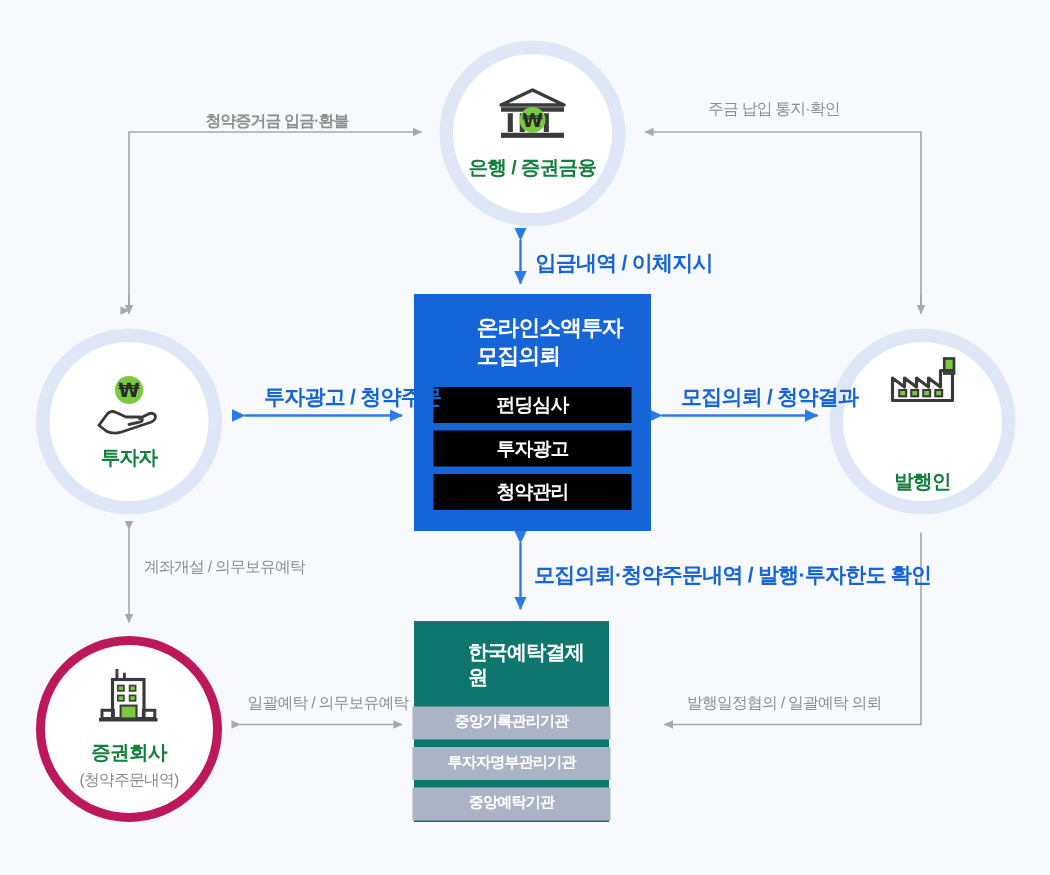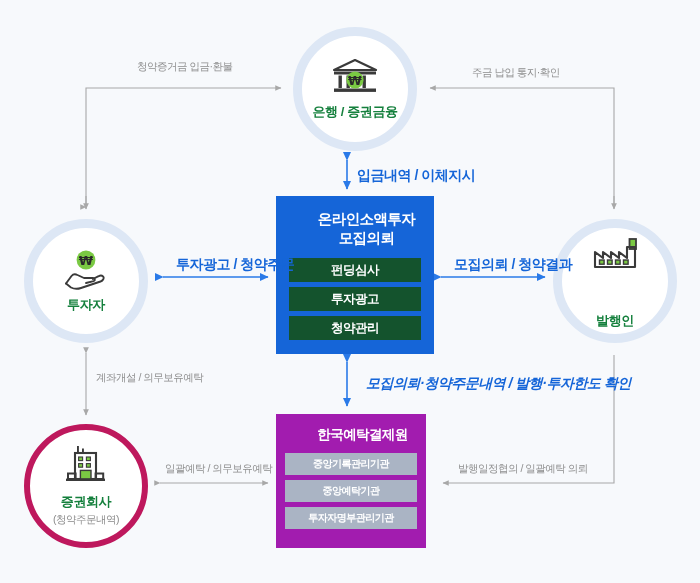--- a/index.html
+++ b/index.html
@@ -38,42 +38,42 @@
   #node-investor{left:24px;top:219px;width:124px;height:124px;}
   #node-issuer{left:553px;top:219px;width:124px;height:124px;gap:33px;}
   #node-securities{left:24px;top:424px;width:124px;height:124px;}
 
   
   .box{
     position:absolute;box-sizing:border-box;
     display:flex;flex-direction:column;align-items:center;
   }
   .box .btitle{
-    font-weight:bold;color:#ffffff;text-align:center;
+    font-weight:bold;color:#ffffff;
     letter-spacing:-0.6px;line-height:1.28;margin-left:23px;
   }
   .box .row{
     box-sizing:border-box;
     text-align:center;font-weight:bold;color:#ffffff;
     letter-spacing:-0.5px;
   }
 
   #box-broker{
     left:276px;top:196px;width:158px;height:158px;
     background:#1565d8;padding:14px 13px 0 13px;
   }
   #box-broker .btitle{font-size:14.5px;margin-bottom:11px;}
   #box-broker .row{
     width:132px;height:24px;line-height:24px;
-    background:#14532d;font-size:12.5px;margin-bottom:5px;
+    background:#000000;font-size:12.5px;margin-bottom:5px;
   }
 
   #box-ksd{
-    left:276px;top:414px;width:150px;height:134px;
-    background:#a21caf;padding:12px 13px 0 13px;
+    left:276px;top:414px;width:130px;height:134px;
+    background:#0f766e;padding:12px 13px 0 13px;
   }
   #box-ksd .btitle{font-size:13.5px;margin-bottom:10px;}
   #box-ksd .row{
     width:132px;height:22px;line-height:22px;
     background:#aab4c4;font-size:10px;margin-bottom:5px;
   }
 
   
   .elabel{
     position:absolute;white-space:nowrap;
@@ -215,35 +215,35 @@
       <div>모집의뢰</div>
     </div>
     <div class="row">펀딩심사</div>
     <div class="row">투자광고</div>
     <div class="row">청약관리</div>
   </div>
 
   <div class="box" id="box-ksd">
     <div class="btitle">한국예탁결제원</div>
     <div class="row">중앙기록관리기관</div>
+    <div class="row">투자자명부관리기관</div>
     <div class="row">중앙예탁기관</div>
-    <div class="row">투자자명부관리기관</div>
-  </div>
-
-  <div class="elabel gray" style="left:137px;top:60px;">청약증거금 입금·환불</div>
+  </div>
+
+  <div class="elabel gray" style="left:137px;top:74px;font-weight:bold;">청약증거금 입금·환불</div>
 
   <div class="elabel gray" style="left:472px;top:66px;">주금 납입 통지·확인</div>
 
   <div class="elabel blue" style="left:357px;top:167px;">입금내역 / 이체지시</div>
 
   <div class="elabel blue" style="left:176px;top:256px;">투자광고 / 청약주문</div>
 
   <div class="elabel blue" style="left:454px;top:256px;">모집의뢰 / 청약결과</div>
 
-  <div class="elabel blue" style="left:366px;top:375px;font-style:italic;">모집의뢰·청약주문내역 / 발행·투자한도 확인</div>
+  <div class="elabel blue" style="left:356px;top:375px;">모집의뢰·청약주문내역 / 발행·투자한도 확인</div>
 
   <div class="elabel gray" style="left:96px;top:371px;">계좌개설 / 의무보유예탁</div>
 
   <div class="elabel gray" style="left:165px;top:462px;">일괄예탁 / 의무보유예탁</div>
 
   <div class="elabel gray" style="left:458px;top:462px;">발행일정협의 / 일괄예탁 의뢰</div>
 
 </div>
 
 </body></html>

